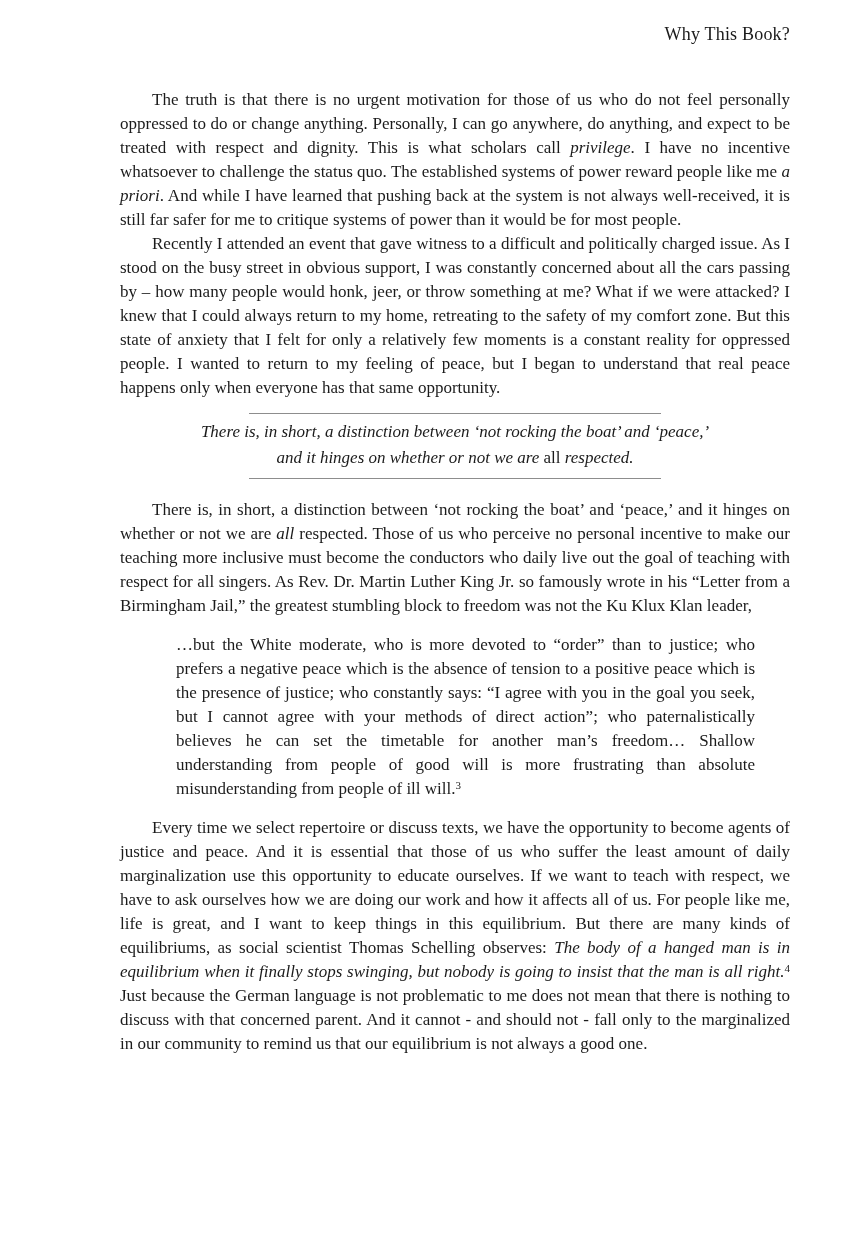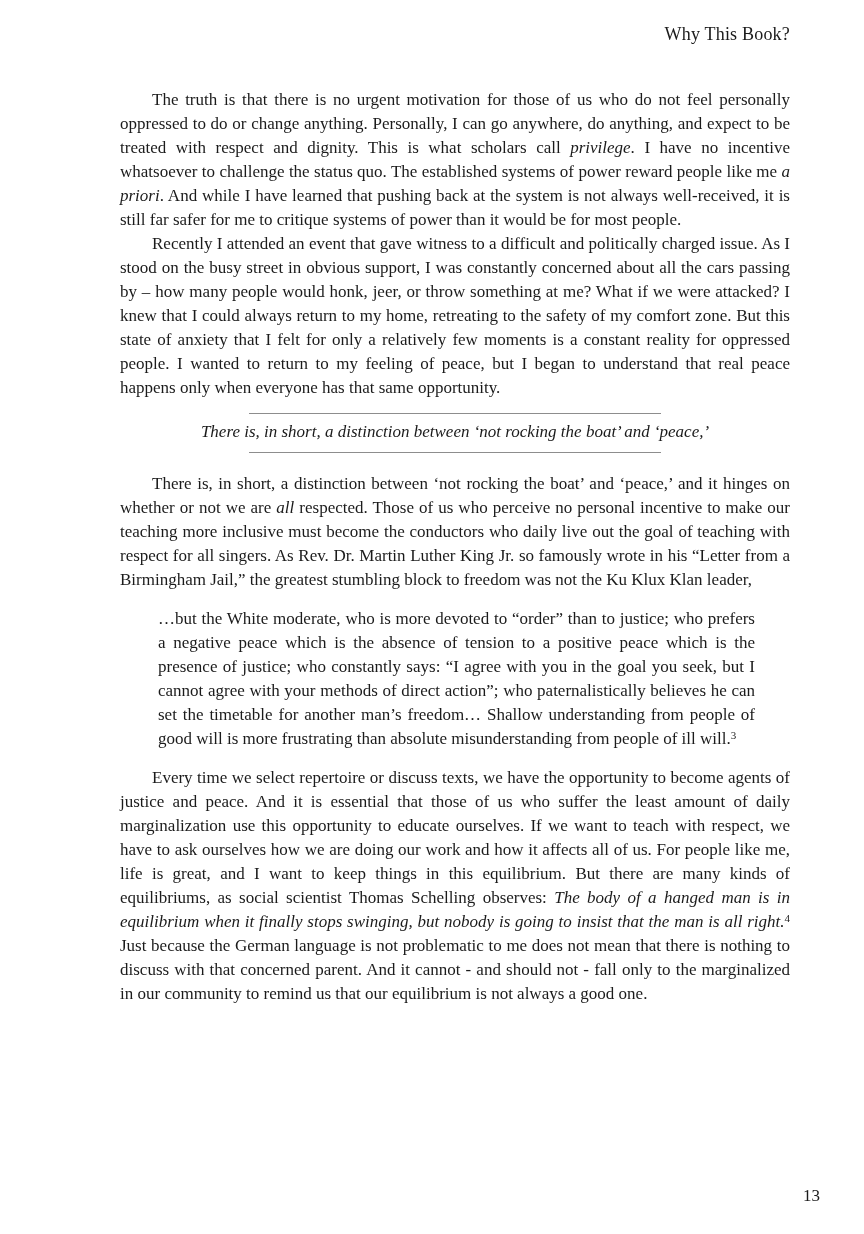--- a/index.html
+++ b/index.html
@@ -58,21 +58,21 @@
     height: 0;
   }
   .pq-text {
     padding: 5px 0 7px 0;
     line-height: 26px;
     font-size: 17px;
   }
   .pq-line { white-space: nowrap; }
   .pq-roman { font-style: normal; }
   blockquote.mlk-quote {
-    margin: 15px 35px 15px 38px;
+    margin: 15px 35px 15px 56px;
     text-align: justify;
     text-indent: 0;
   }
   .page-number {
     position: absolute;
     top: 1186px;
     left: 120px;
     width: 700px;
     text-align: right;
     font-size: 17px;
@@ -88,27 +88,27 @@
   <div class="text-block">
 
     <p class="body-para"><span>The truth is that there is no urgent motivation for those of us who do not feel personally oppressed to do or change anything. Personally, I can go anywhere, do anything, and expect to be treated with respect and dignity. This is what scholars call </span><span class="it">privilege</span><span>. I have no incentive whatsoever to challenge the status quo. The established systems of power reward people like me </span><span class="it">a priori</span><span>. And while I have learned that pushing back at the system is not always well-received, it is still far safer for me to critique systems of power than it would be for most people.</span></p>
 
     <p class="body-para"><span>Recently I attended an event that gave witness to a difficult and politically charged issue. As I stood on the busy street in obvious support, I was constantly concerned about all the cars passing by – how many people would honk, jeer, or throw something at me? What if we were attacked? I knew that I could always return to my home, retreating to the safety of my comfort zone. But this state of anxiety that I felt for only a relatively few moments is a constant reality for oppressed people. I wanted to return to my feeling of peace, but I began to understand that real peace happens only when everyone has that same opportunity.</span></p>
 
     <div class="pullquote">
       <div class="pq-rule"></div>
       <div class="pq-text">
         <div class="pq-line">There is, in short, a distinction between ‘not rocking the boat’ and ‘peace,’</div>
+        <div class="pq-line"><span>and it hinges on whether or not we are </span><span class="pq-roman">all</span><span> respected.</span></div>
       </div>
       <div class="pq-rule"></div>
     </div>
 
     <p class="body-para"><span>There is, in short, a distinction between ‘not rocking the boat’ and ‘peace,’ and it hinges on whether or not we are </span><span class="it">all</span><span> respected. Those of us who perceive no personal incentive to make our teaching more inclusive must become the conductors who daily live out the goal of teaching with respect for all singers. As Rev. Dr. Martin Luther King Jr. so famously wrote in his “Letter from a Birmingham Jail,” the greatest stumbling block to freedom was not the Ku Klux Klan leader,</span></p>
 
     <blockquote class="mlk-quote"><span>…but the White moderate, who is more devoted to “order” than to justice; who prefers a negative peace which is the absence of tension to a positive peace which is the presence of justice; who constantly says: “I agree with you in the goal you seek, but I cannot agree with your methods of direct action”; who paternalistically believes he can set the timetable for another man’s freedom… Shallow understanding from people of good will is more frustrating than absolute misunderstanding from people of ill will.</span><sup class="fn">3</sup></blockquote>
 
     <p class="body-para"><span>Every time we select repertoire or discuss texts, we have the opportunity to become agents of justice and peace. And it is essential that those of us who suffer the least amount of daily marginalization use this opportunity to educate ourselves. If we want to teach with respect, we have to ask ourselves how we are doing our work and how it affects all of us. For people like me, life is great, and I want to keep things in this equilibrium. But there are many kinds of equilibriums, as social scientist Thomas Schelling observes: </span><span class="it">The body of a hanged man is in equilibrium when it finally stops swinging, but nobody is going to insist that the man is all right.</span><sup class="fn">4</sup><span> Just because the German language is not problematic to me does not mean that there is nothing to discuss with that concerned parent. And it cannot - and should not - fall only to the marginalized in our community to remind us that our equilibrium is not always a good one.</span></p>
 
   </div>
 
-  <div class="page-number">13</div>
 
 </div>
 
 </body></html>

